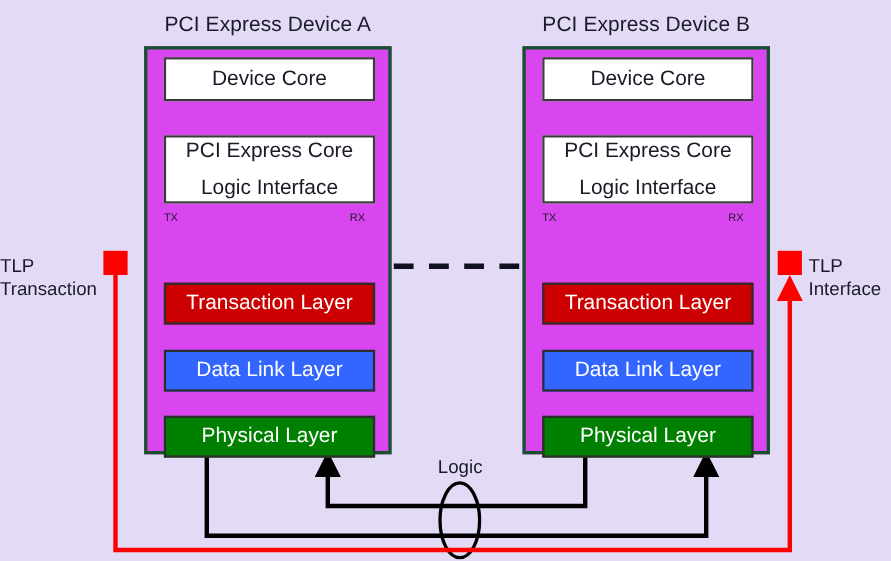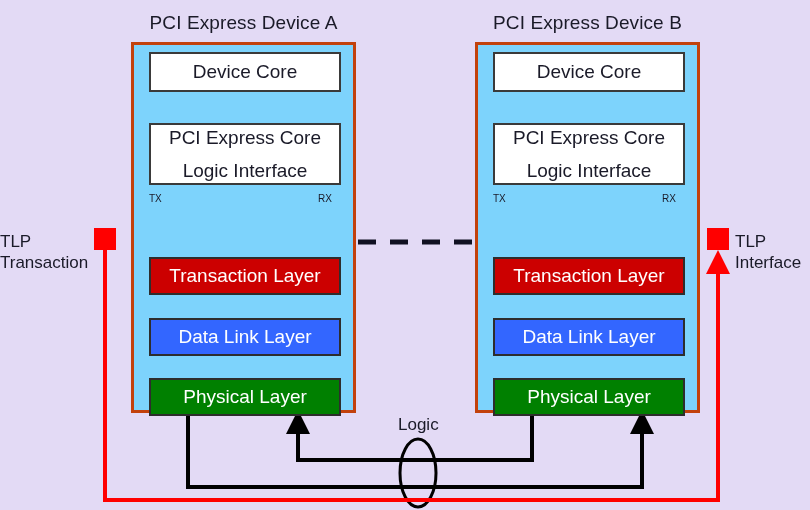--- a/index.html
+++ b/index.html
@@ -21,22 +21,22 @@
     position: absolute;
     left: 0;
     top: 0;
     width: 810px;
     height: 510px;
     overflow: visible;
   }
   
   .device-box {
     position: absolute;
-    background: #7dd3fc;
-    border: 3px solid #c2410c;
+    background: #d946ef;
+    border: 3px solid #14532d;
     box-sizing: border-box;
   }
   .device-title {
     position: absolute;
     text-align: center;
     color: #1a1a28;
     font-size: 19px;
     letter-spacing: 0.1px;
     white-space: nowrap;
   }

